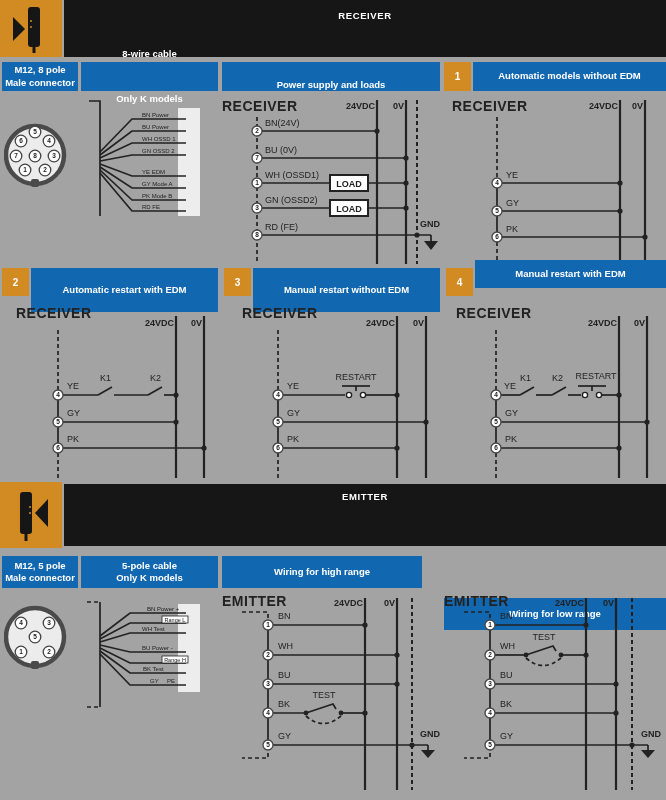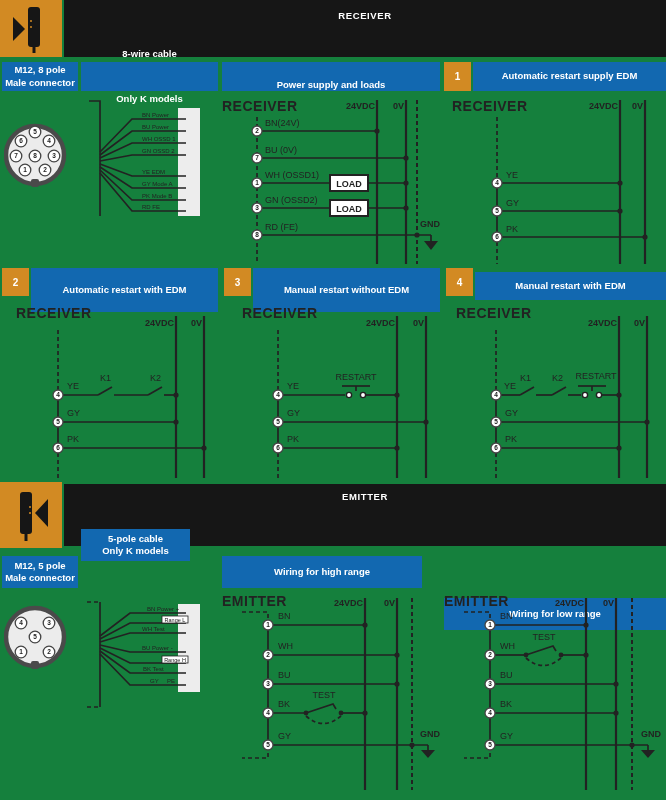--- a/index.html
+++ b/index.html
@@ -1,16 +1,16 @@
 <!DOCTYPE html>
 <html><head>
 <meta charset="utf-8">
 <style>
   html,body{margin:0;padding:0;background:#fff;}
-  #page{position:relative;width:666px;height:800px;background:#15803d;overflow:hidden;
+  #page{position:relative;width:666px;height:800px;background:#a3a3a3;overflow:hidden;
         font-family:"Liberation Sans","DejaVu Sans",sans-serif;color:#222;}
   .abs{position:absolute;}
   .blackbar{background:#161616;color:#fff;text-align:center;
             font-size:9.5px;font-weight:700;letter-spacing:.6px;}
   .orangebox{background:#d28a23;}
   .hdr{background:#1268b0;color:#fff;display:flex;align-items:center;justify-content:center;
        text-align:center;font-size:9.5px;font-weight:600;line-height:1.3;flex-direction:column;}
   .numbox{background:#d28a23;color:#fff;display:flex;align-items:center;justify-content:center;
           font-size:10px;font-weight:700;}
   svg{display:block;}
@@ -56,21 +56,21 @@
     <span>8-wire cable</span>
     <span>Only K models</span>
   </div>
   <div class="abs hdr" style="left:222px;top:62px;width:218px;height:29px;justify-content:flex-end;">
     <span>Power supply and loads</span>
   </div>
   <div class="abs numbox" style="left:444px;top:62px;width:27px;height:29px;">
     <span>1</span>
   </div>
   <div class="abs hdr" style="left:473px;top:62px;width:193px;height:29px;">
-    <span>Automatic restart supply EDM</span>
+    <span>Automatic models without EDM</span>
   </div>
 
   <div class="abs" style="left:4px;top:116px;">
     <svg width="66" height="80" viewBox="0 0 66 80">
       <circle cx="31" cy="39" r="29" fill="#ececec" stroke="#4a4a4a" stroke-width="4.5"></circle>
       <rect x="27" y="63" width="8" height="8" rx="2" fill="#4a4a4a"></rect>
       <g>
         <circle class="pinc" cx="31" cy="16" r="5.8"></circle>
           <text class="t-pin" x="31" y="18.3" text-anchor="middle">5</text>
         <circle class="pinc" cx="17" cy="25" r="5.8"></circle>
@@ -199,21 +199,21 @@
   </div>
   <div class="abs numbox" style="left:224px;top:268px;width:27px;height:28px;">
     <span>3</span>
   </div>
   <div class="abs hdr" style="left:253px;top:268px;width:187px;height:44px;">
     <span>Manual restart without EDM</span>
   </div>
   <div class="abs numbox" style="left:446px;top:268px;width:27px;height:28px;">
     <span>4</span>
   </div>
-  <div class="abs hdr" style="left:475px;top:272px;width:191px;height:28px;">
+  <div class="abs hdr" style="left:475px;top:260px;width:191px;height:28px;">
     <span>Manual restart with EDM</span>
   </div>
 
   <div class="abs" style="left:2px;top:298px;">
     <svg width="216" height="182" viewBox="0 0 216 182">
       <text class="t-title" x="14" y="20">RECEIVER</text>
       <text class="t-rail" x="172" y="28" text-anchor="end">24VDC</text>
       <text class="t-rail" x="200" y="28" text-anchor="end">0V</text>
       <line class="rail" x1="174" y1="18" x2="174" y2="180"></line>
       <line class="rail" x1="202" y1="18" x2="202" y2="180"></line>
@@ -328,21 +328,21 @@
     </svg>
   </div>
   <div class="abs blackbar" style="left:64px;top:484px;width:602px;height:62px;box-sizing:border-box;padding-top:7px;">
     <span>EMITTER</span>
   </div>
 
   <div class="abs hdr" style="left:2px;top:556px;width:76px;height:32px;">
     <span>M12, 5 pole</span>
     <span>Male connector</span>
   </div>
-  <div class="abs hdr" style="left:81px;top:529px;width:109px;height:32px;">
+  <div class="abs hdr" style="left:81px;top:556px;width:137px;height:32px;">
     <span>5-pole cable</span>
     <span>Only K models</span>
   </div>
   <div class="abs hdr" style="left:222px;top:556px;width:200px;height:32px;">
     <span>Wiring for high range</span>
   </div>
   <div class="abs hdr" style="left:444px;top:556px;width:222px;height:32px;margin-top:42px;">
     <span>Wiring for low range</span>
   </div>
 

